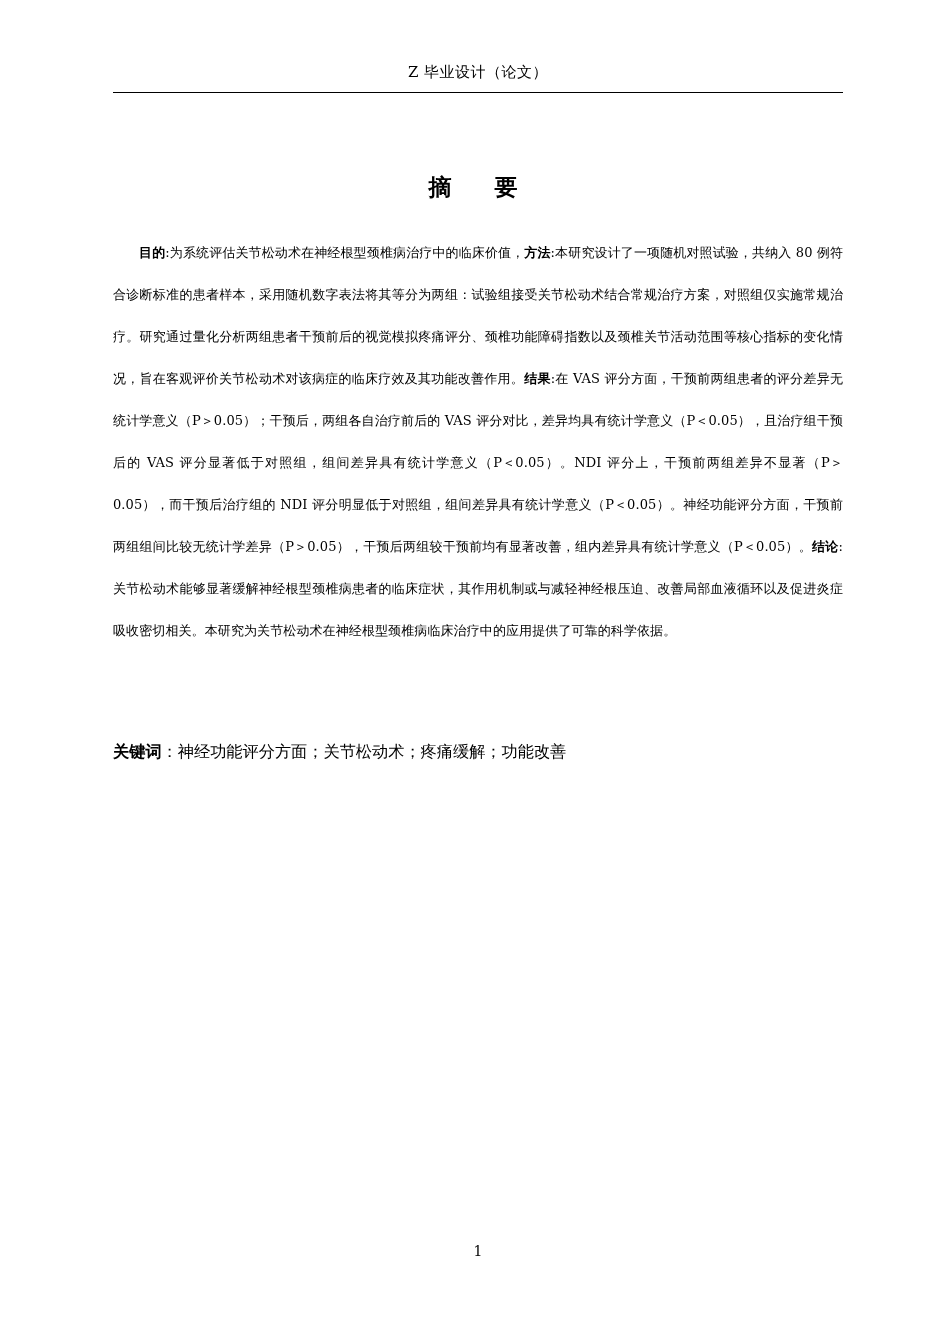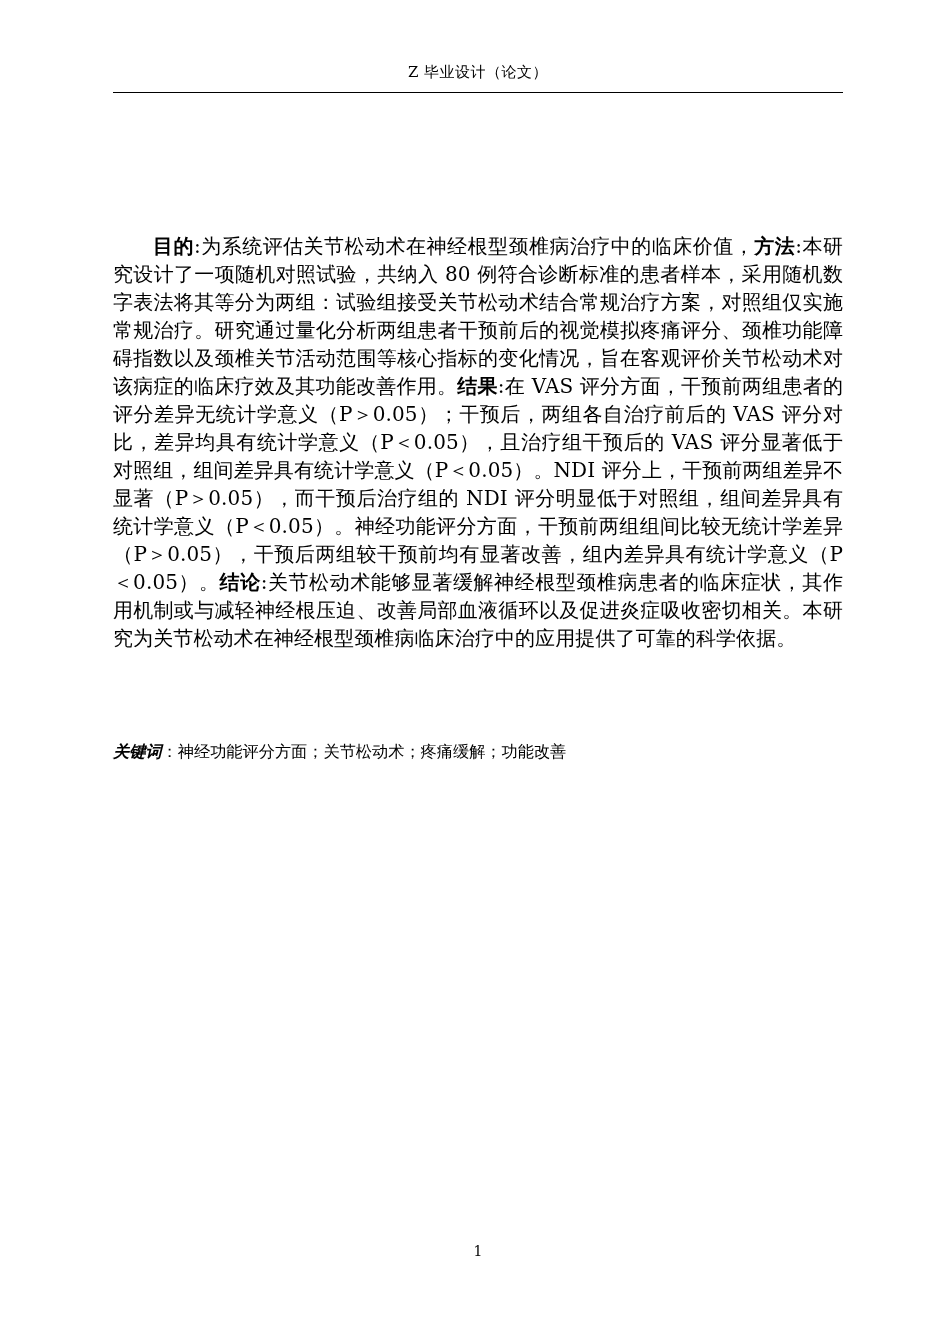--- a/index.html
+++ b/index.html
@@ -54,22 +54,22 @@
     letter-spacing: 10px;
   }
   .body-block {
     position: absolute;
     top: 232px;
     left: 113px;
     width: 730px;
   }
   p.para {
     margin: 0 0 0 0;
-    font-size: 20px;
-    line-height: 28px;
+    font-size: 13px;
+    line-height: 42px;
     text-align: justify;
     text-justify: inter-ideograph;
     text-indent: 2em;
     letter-spacing: 0.1px;
   }
   .lbl {
     font-family: "DejaVu Sans", "Liberation Sans", sans-serif;
     font-weight: bold;
   }
   .keywords {
@@ -77,41 +77,41 @@
     top: 737px;
     left: 113px;
     width: 730px;
     font-size: 16.2px;
     line-height: 30px;
     text-align: left;
   }
   .kw-label {
     font-family: "DejaVu Sans", "Liberation Sans", sans-serif;
     font-weight: bold;
-    font-style: italic;
   }
   .footer {
     position: absolute;
     top: 1243px;
     left: 113px;
     width: 730px;
     text-align: center;
     font-size: 14px;
   }
 </style>
 </head>
 <body>
 
 <div class="page">
 
   <div class="header">
     <span class="header-title">Z 毕业设计（论文）</span>
   </div>
   <div class="header-rule"></div>
 
+  <div class="doc-title">摘　要</div>
 
   <div class="body-block">
     <p class="para"><span class="lbl">目的</span><span>:为系统评估关节松动术在神经根型颈椎病治疗中的临床价值，</span><span class="lbl">方法</span><span>:本研究设计了一项随机对照试验，共纳入 80 例符合诊断标准的患者样本，采用随机数字表法将其等分为两组：试验组接受关节松动术结合常规治疗方案，对照组仅实施常规治疗。研究通过量化分析两组患者干预前后的视觉模拟疼痛评分、颈椎功能障碍指数以及颈椎关节活动范围等核心指标的变化情况，旨在客观评价关节松动术对该病症的临床疗效及其功能改善作用。</span><span class="lbl">结果</span><span>:在 VAS 评分方面，干预前两组患者的评分差异无统计学意义（P＞0.05）；干预后，两组各自治疗前后的 VAS 评分对比，差异均具有统计学意义（P＜0.05），且治疗组干预后的 VAS 评分显著低于对照组，组间差异具有统计学意义（P＜0.05）。NDI 评分上，干预前两组差异不显著（P＞0.05），而干预后治疗组的 NDI 评分明显低于对照组，组间差异具有统计学意义（P＜0.05）。神经功能评分方面，干预前两组组间比较无统计学差异（P＞0.05），干预后两组较干预前均有显著改善，组内差异具有统计学意义（P＜0.05）。</span><span class="lbl">结论</span><span>:关节松动术能够显著缓解神经根型颈椎病患者的临床症状，其作用机制或与减轻神经根压迫、改善局部血液循环以及促进炎症吸收密切相关。本研究为关节松动术在神经根型颈椎病临床治疗中的应用提供了可靠的科学依据。</span></p>
   </div>
 
   <div class="keywords">
     <span class="kw-label">关键词</span><span>：神经功能评分方面；关节松动术；疼痛缓解；功能改善</span>
   </div>
 
   <div class="footer">

